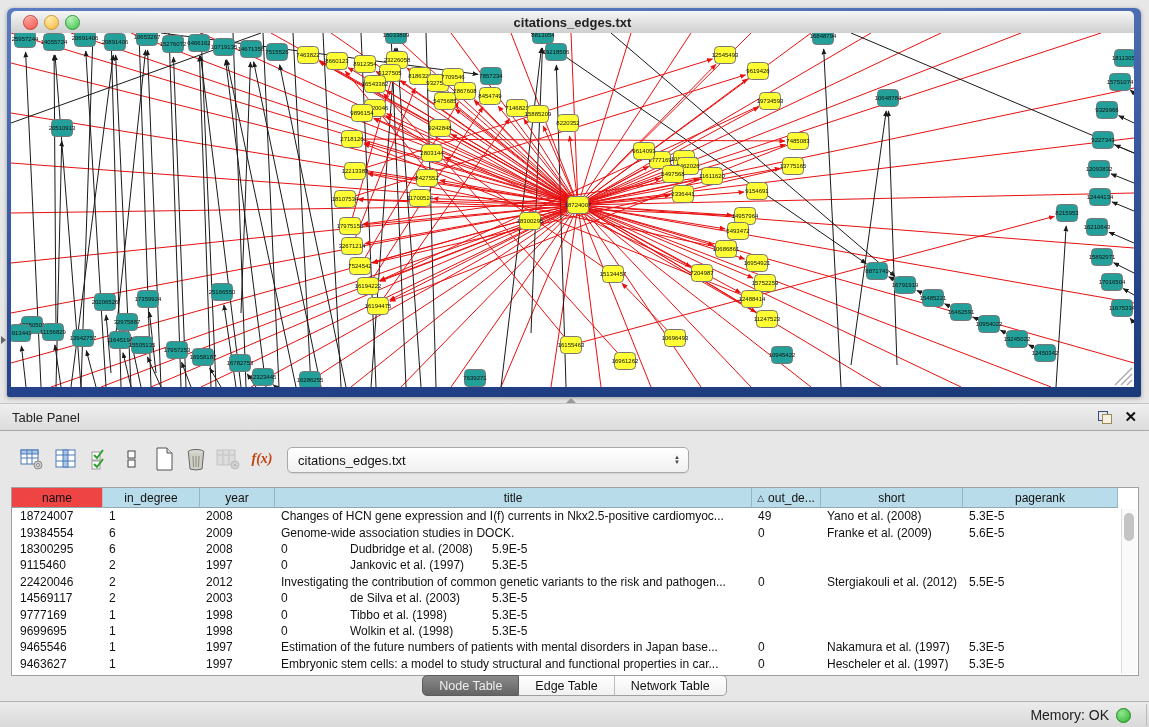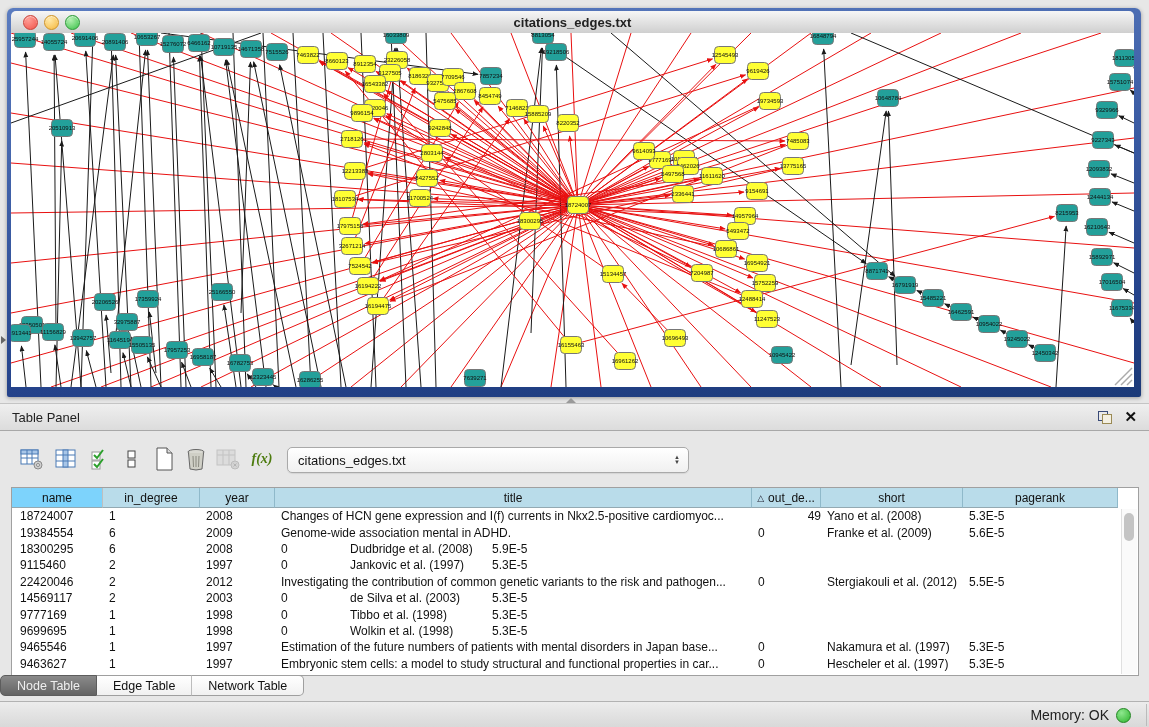--- a/index.html
+++ b/index.html
@@ -57,21 +57,21 @@
   #divider-handle{
     position:absolute;left:566px;top:398px;width:0;height:0;
     border-left:5px solid transparent;border-right:5px solid transparent;
     border-bottom:5px solid #9a9a9a;
   }
   
   #toolbar{position:absolute;left:10px;top:440px;width:1129px;height:40px;}
   .tb-btn{
     position:absolute;top:4px;width:28px;height:30px;display:flex;align-items:center;justify-content:center;
   }
-  .fx{font-size:14px;font-style:italic;font-weight:bold;color:#4d7c0f;font-family:"Liberation Serif",serif;}
+  .fx{font-size:14px;font-style:italic;font-weight:bold;color:#c2410c;font-family:"Liberation Serif",serif;}
   #table-combo{
     position:absolute;left:277px;top:7px;width:400px;height:24px;
     background:linear-gradient(#ffffff,#f0f0f0);
     border:1px solid #a9a9a9;border-radius:5px;
     display:flex;align-items:center;
     box-shadow:0 1px 1px rgba(0,0,0,.08);
   }
   #table-combo .val{font-size:13px;color:#111;margin-left:10px;flex:1;}
   #table-combo .arrows{display:flex;flex-direction:column;margin-right:8px;line-height:5px;font-size:6px;color:#444;}
   
@@ -79,41 +79,41 @@
     position:absolute;left:11px;top:487px;width:1126px;height:187px;
     background:#ffffff;border:1px solid #a0a0a0;overflow:hidden;
   }
   #thead{display:flex;height:20px;}
   .th{
     box-sizing:border-box;height:20px;background:#b9dcea;
     border-right:1px solid #8fb9ca;border-bottom:1px solid #93a9b2;
     font-size:12px;color:#111;display:flex;align-items:center;justify-content:center;gap:4px;
     overflow:hidden;white-space:nowrap;
   }
-  .th.first{background:#7dd3fc;border-right:1px solid #bfbfbf;}
+  .th.first{background:#ef4444;border-right:1px solid #bfbfbf;}
   .sort-tri{font-size:9px;color:#223;}
   .tr{display:flex;height:16.4px;align-items:center;}
   .td{
     box-sizing:border-box;font-size:12px;color:#111;overflow:hidden;white-space:nowrap;
     padding-left:6px;
   }
   .td.c0{padding-left:8px;}
   .td.c4{padding-left:6px;}
   #vscroll{
     position:absolute;right:1px;top:21px;bottom:1px;width:15px;
     background:#fafafa;border-left:1px solid #e0e0e0;
   }
   #vscroll .thumb{
     position:absolute;left:2px;top:4px;width:10px;height:28px;
     background:#c4c4c4;border-radius:6px;
   }
   
   #segmented{
     position:absolute;left:0;right:0;top:675px;height:21px;
-    display:flex;justify-content:flex-start;
+    display:flex;justify-content:center;
   }
   .seg{
     box-sizing:border-box;height:21px;padding:0 16px;
     display:flex;align-items:center;font-size:12.5px;
     background:linear-gradient(#ffffff,#f1f1f1);color:#111;
     border-top:1px solid #9f9f9f;border-bottom:1px solid #9f9f9f;border-right:1px solid #bcbcbc;
   }
   .seg.first{border-left:1px solid #9f9f9f;border-radius:5px 0 0 5px;}
   .seg.last{border-right:1px solid #9f9f9f;border-radius:0 5px 5px 0;}
   .seg.active{background:linear-gradient(#8a8a8a,#646464);color:#efefef;border-color:#5d5d5d;}
@@ -894,29 +894,29 @@
       <div class="th" style="width: 155px;">
         <span>pagerank</span>
       </div>
     </div>
   <div id="tbody">
       <div class="tr">
         <div class="td c0" style="width: 91px;">18724007</div>
         <div class="td c1" style="width: 97px;">1</div>
         <div class="td c2" style="width: 75px;">2008</div>
         <div class="td c3" style="width: 477px;">Changes of HCN gene expression and I(f) currents in Nkx2.5-positive cardiomyoc...</div>
-        <div class="td c4" style="width: 69px; text-align: right;">49</div>
+        <div class="td c4" style="width: 69px;">49</div>
         <div class="td c5" style="width: 142px;">Yano et al. (2008)</div>
         <div class="td c6" style="width: 155px;">5.3E-5</div>
       </div>
       <div class="tr">
         <div class="td c0" style="width: 91px;">19384554</div>
         <div class="td c1" style="width: 97px;">6</div>
         <div class="td c2" style="width: 75px;">2009</div>
-        <div class="td c3" style="width: 477px;">Genome-wide association mental in ADHD.</div>
+        <div class="td c3" style="width: 477px;">Genome-wide association studies in DOCK.</div>
         <div class="td c4" style="width: 69px;">0</div>
         <div class="td c5" style="width: 142px;">Franke et al. (2009)</div>
         <div class="td c6" style="width: 155px;">5.6E-5</div>
       </div>
       <div class="tr">
         <div class="td c0" style="width: 91px;">18300295</div>
         <div class="td c1" style="width: 97px;">6</div>
         <div class="td c2" style="width: 75px;">2008</div>
         <div class="td c4" style="width: 69px;">0</div>
         <div class="td c5" style="width: 142px;">Dudbridge et al. (2008)</div>

